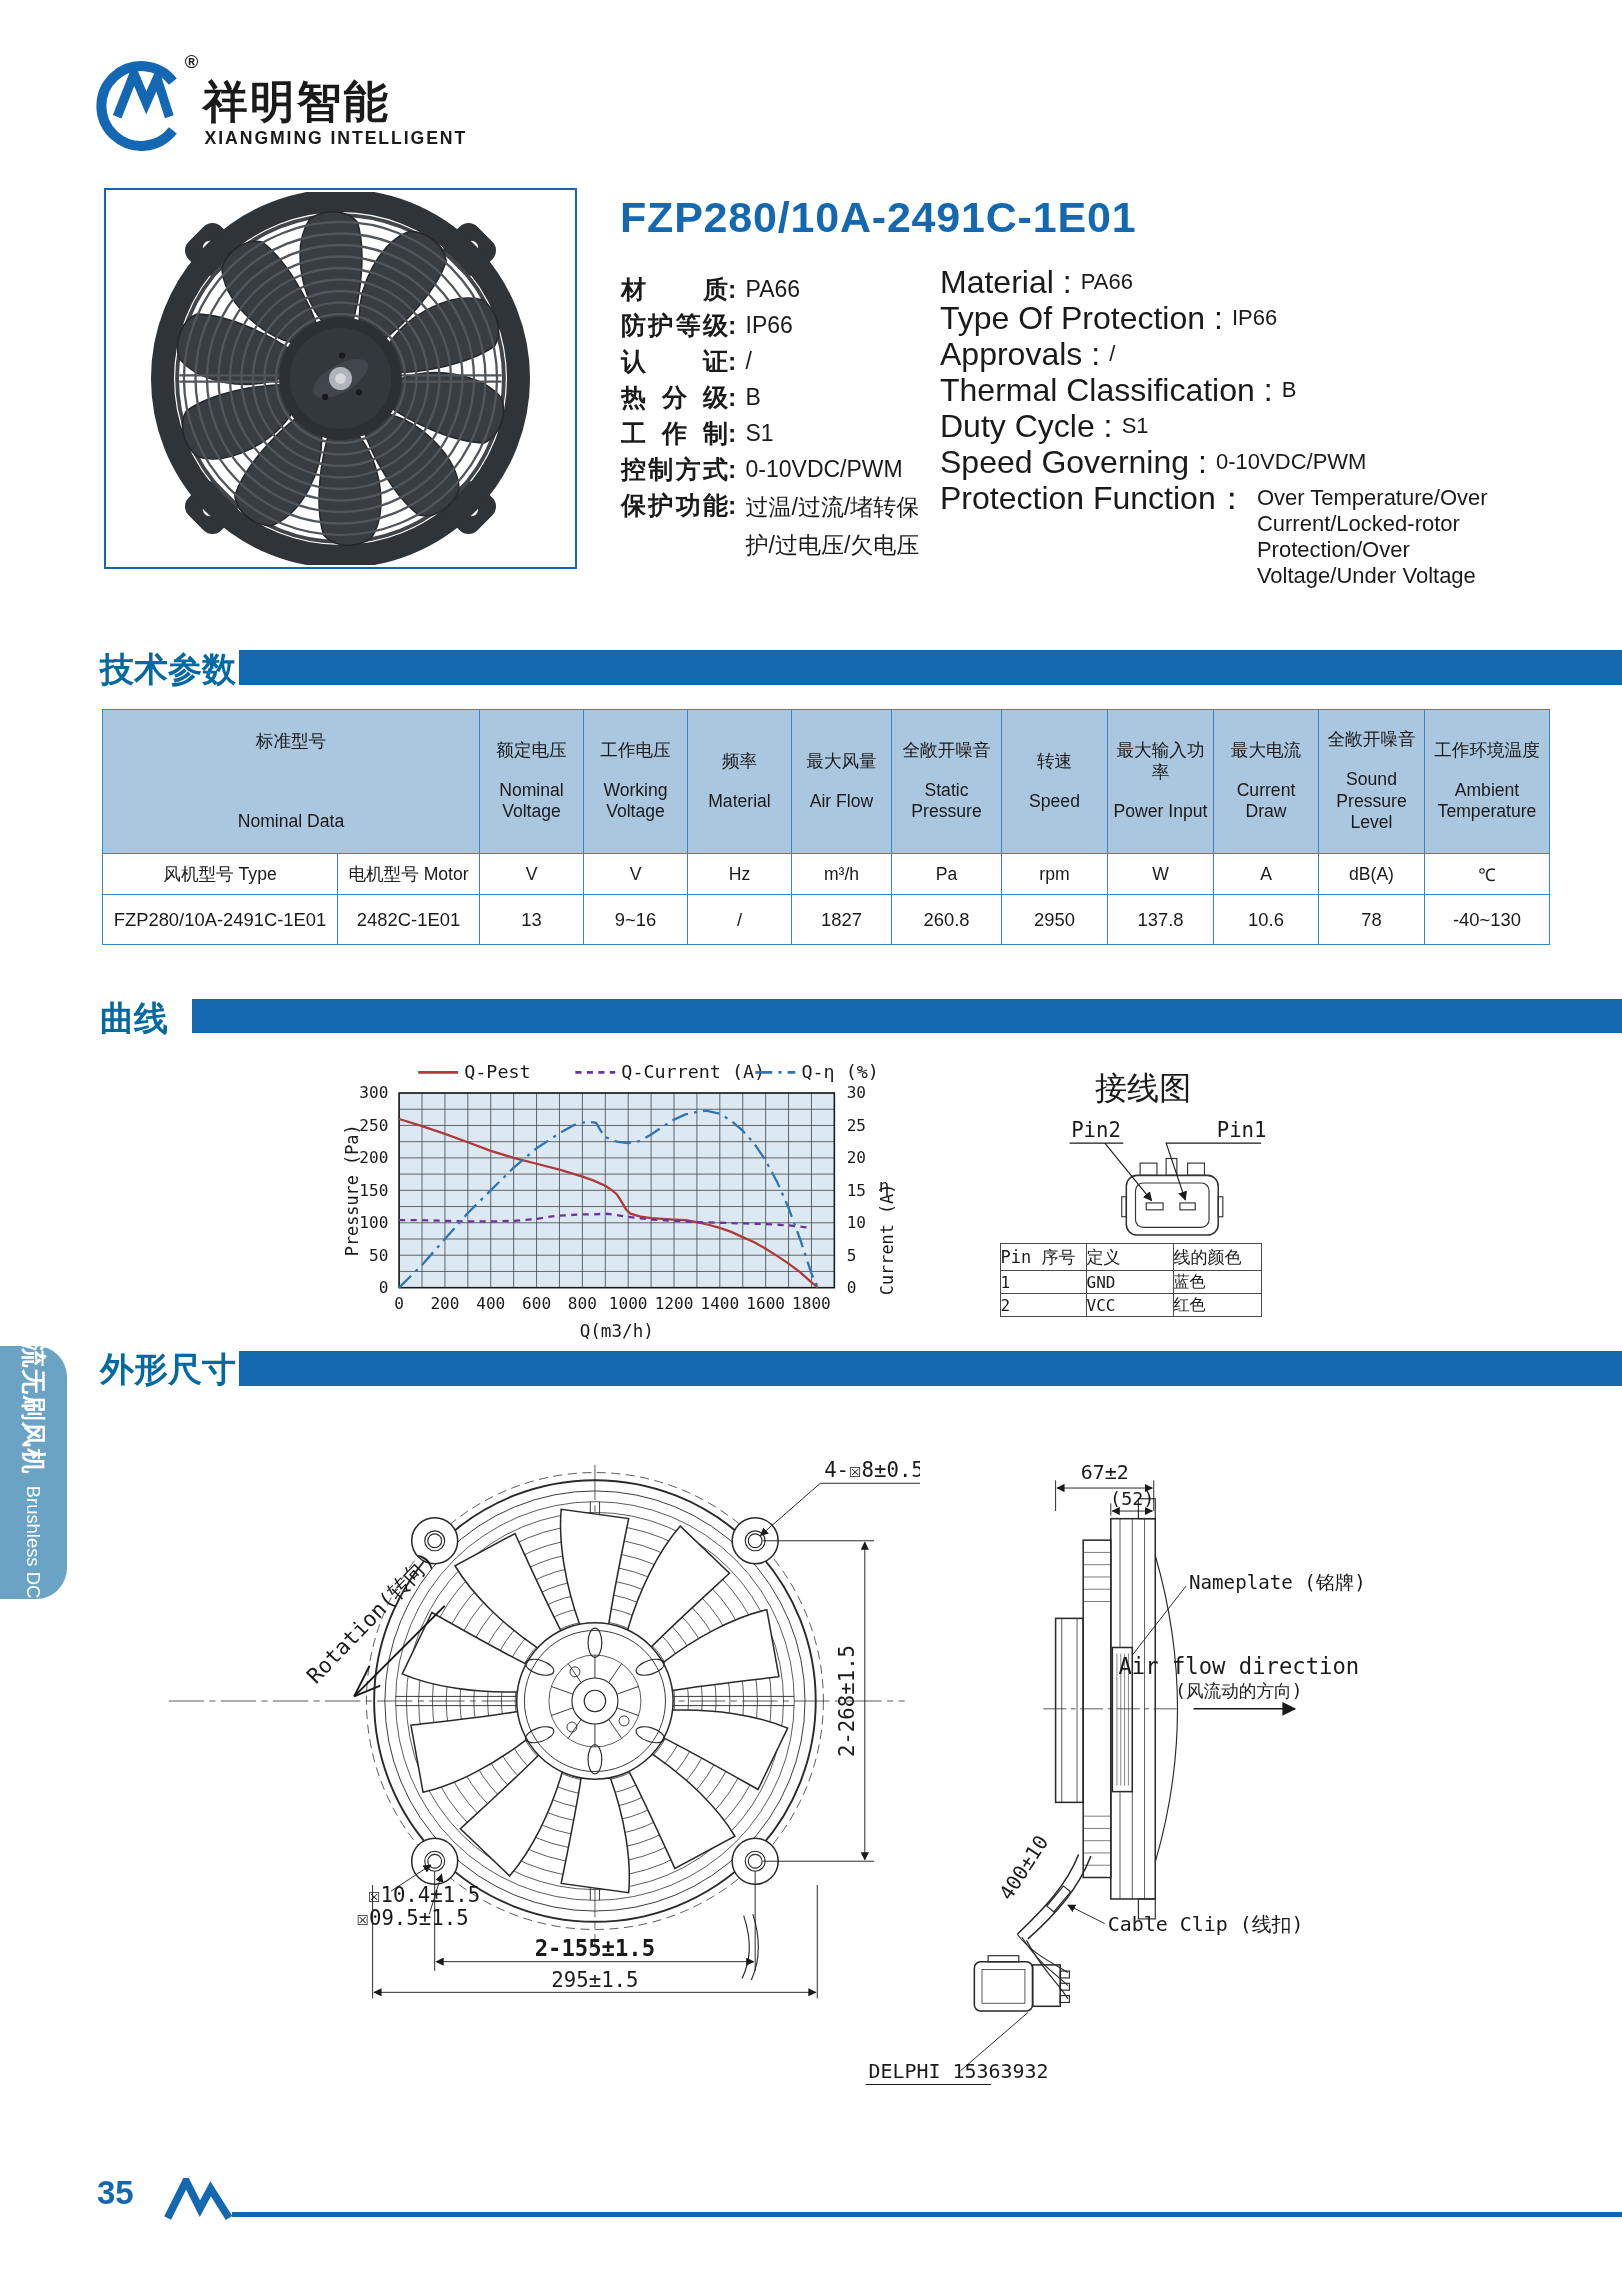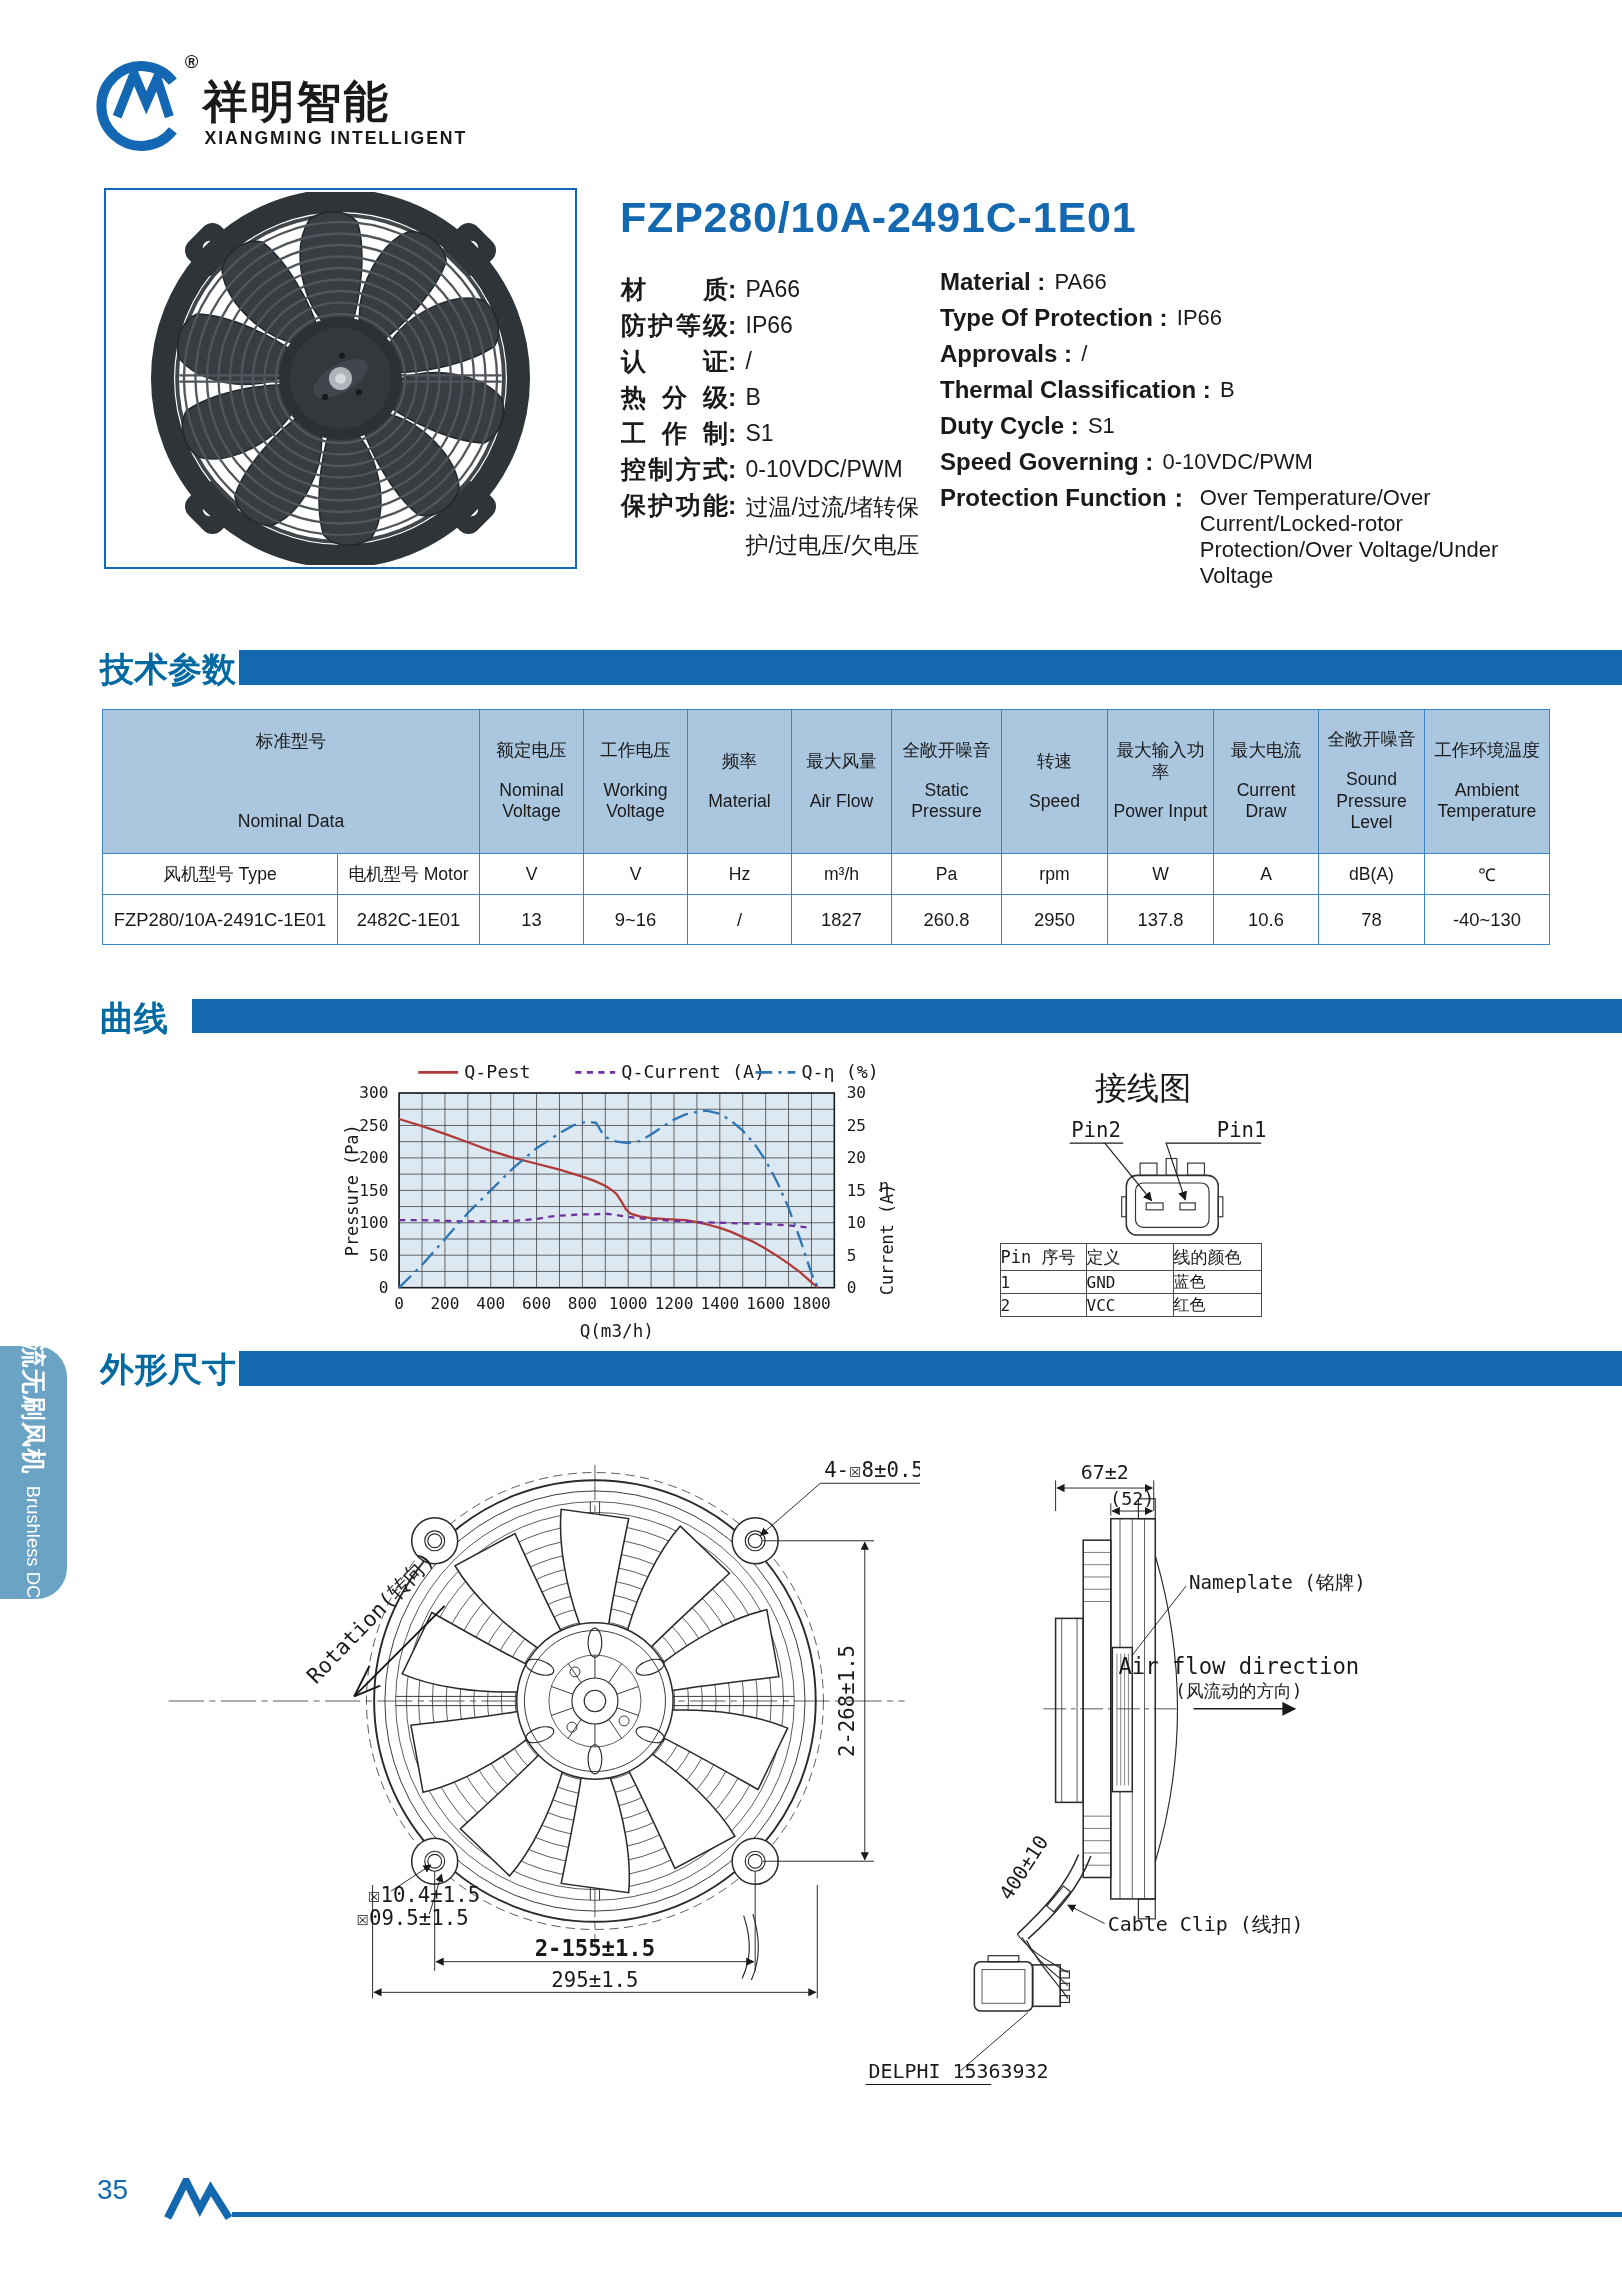--- a/index.html
+++ b/index.html
@@ -13,21 +13,21 @@
   .title{position:absolute;left:620px;top:193px;font-size:43px;font-weight:700;color:#1368b0;letter-spacing:0.8px;}
 
   
   .specs-cn{position:absolute;left:621px;top:272px;width:316px;}
   .specs-en{position:absolute;left:940px;top:265px;width:583px;}
   .srow{display:flex;align-items:flex-start;min-height:36px;}
   .scn-label{display:inline-block;width:107px;font-size:25px;font-weight:700;text-align:justify;text-align-last:justify;line-height:34px;}
   .scolon{font-size:25px;font-weight:700;line-height:34px;margin-right:9.2px;}
   .sval{font-size:23px;line-height:34px;flex:1;}
   .srow.wrapv .sval{line-height:38px;max-width:192px;}
-  .sen-label{font-size:24px;font-weight:700;line-height:34px;white-space:nowrap;margin-right:9.2px;}
+  .sen-label{font-size:32px;font-weight:400;line-height:34px;white-space:nowrap;margin-right:9.2px;}
   .sen-val{font-size:22px;line-height:34px;flex:1;}
   .srow.wrapv2 .sen-val{line-height:26px;padding-top:3.8px;max-width:307px;}
 
   
   .sec-title{position:absolute;left:100px;font-size:34px;font-weight:700;color:#0369a1;}
   .sec-bar{position:absolute;background:#1368b0;height:35px;right:0;}
 
   
   .ptable{position:absolute;left:102px;top:709px;border-collapse:collapse;table-layout:fixed;width:1446px;}
   .ptable th,.ptable td{border:1.5px solid #3a85c8;padding:0;text-align:center;vertical-align:middle;font-weight:400;}
@@ -55,21 +55,21 @@
              display:flex;align-items:center;justify-content:center;background:#fff;}
 
   
   .side-tab{position:absolute;left:0;top:1346px;width:67px;height:253px;background:#6ba3c4;border-radius:0 31px 31px 0;}
   .side-tab-inner{position:absolute;left:67px;top:0;width:253px;height:67px;transform:rotate(90deg);transform-origin:0 0;
                   display:flex;align-items:center;justify-content:center;gap:10.7px;color:#fff;white-space:nowrap;}
   .stc{font-size:25px;font-weight:700;letter-spacing:1.5px;}
   .ste{font-size:18.4px;}
 
   
-  .page-num{position:absolute;left:97px;top:2174px;font-size:28px;font-weight:400;color:#1368b0;}
+  .page-num{position:absolute;left:97px;top:2174px;font-size:33px;font-weight:700;color:#1368b0;}
   .footer-line{position:absolute;left:232px;top:2212px;right:0;height:4.6px;background:#1368b0;}
 </style>
 </head>
 <body>
 
 <div class="page">
 
   <svg class="abs" style="left:88px;top:40px;" width="445" height="119" viewBox="0 0 580 155">
     <path d="M110.6,54.2 A52,52 0 1 0 110.6,117.8" fill="none" stroke="#1467b2" stroke-width="13"></path>
     <polyline points="38,100 60,44 76,82 90,50 106,100" fill="none" stroke="#1467b2" stroke-width="12"></polyline>

